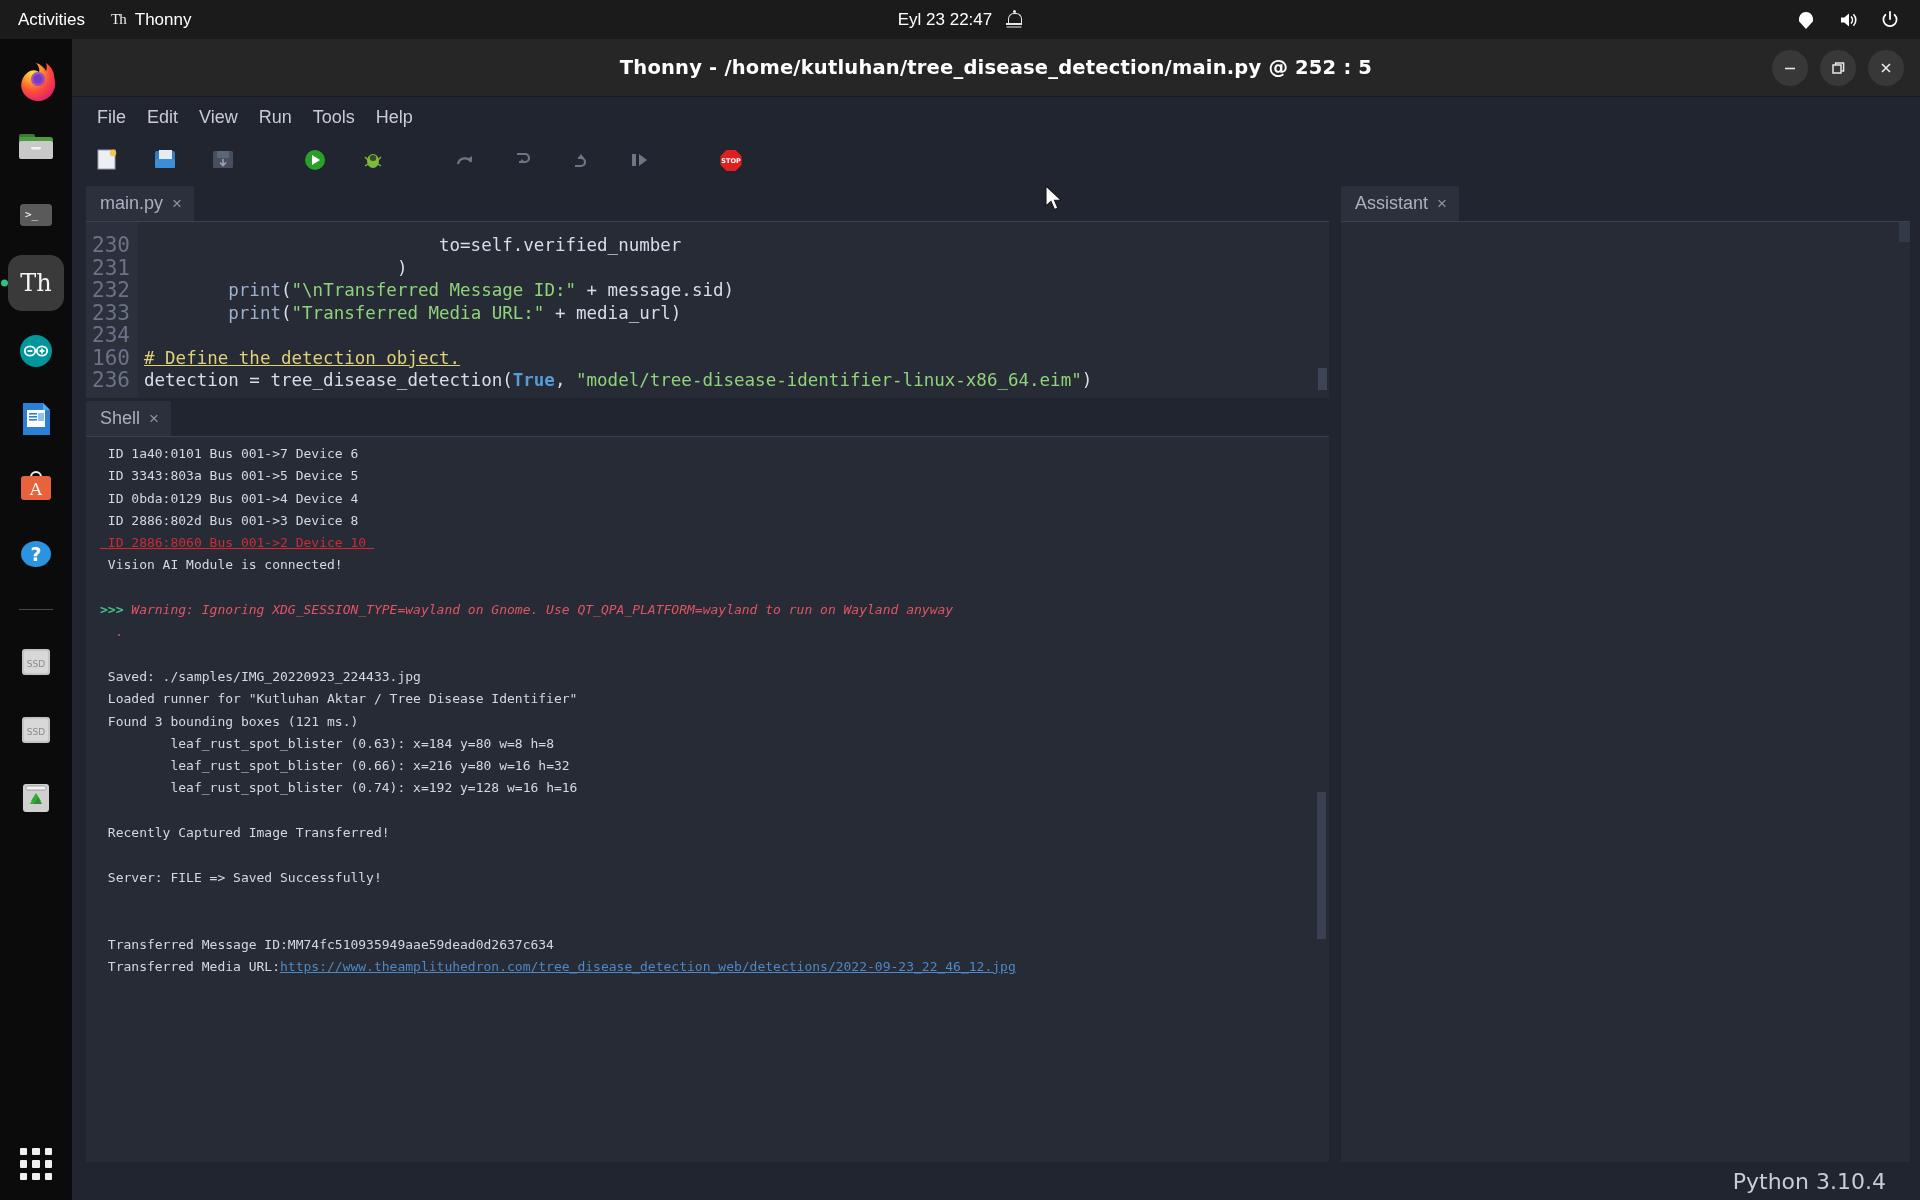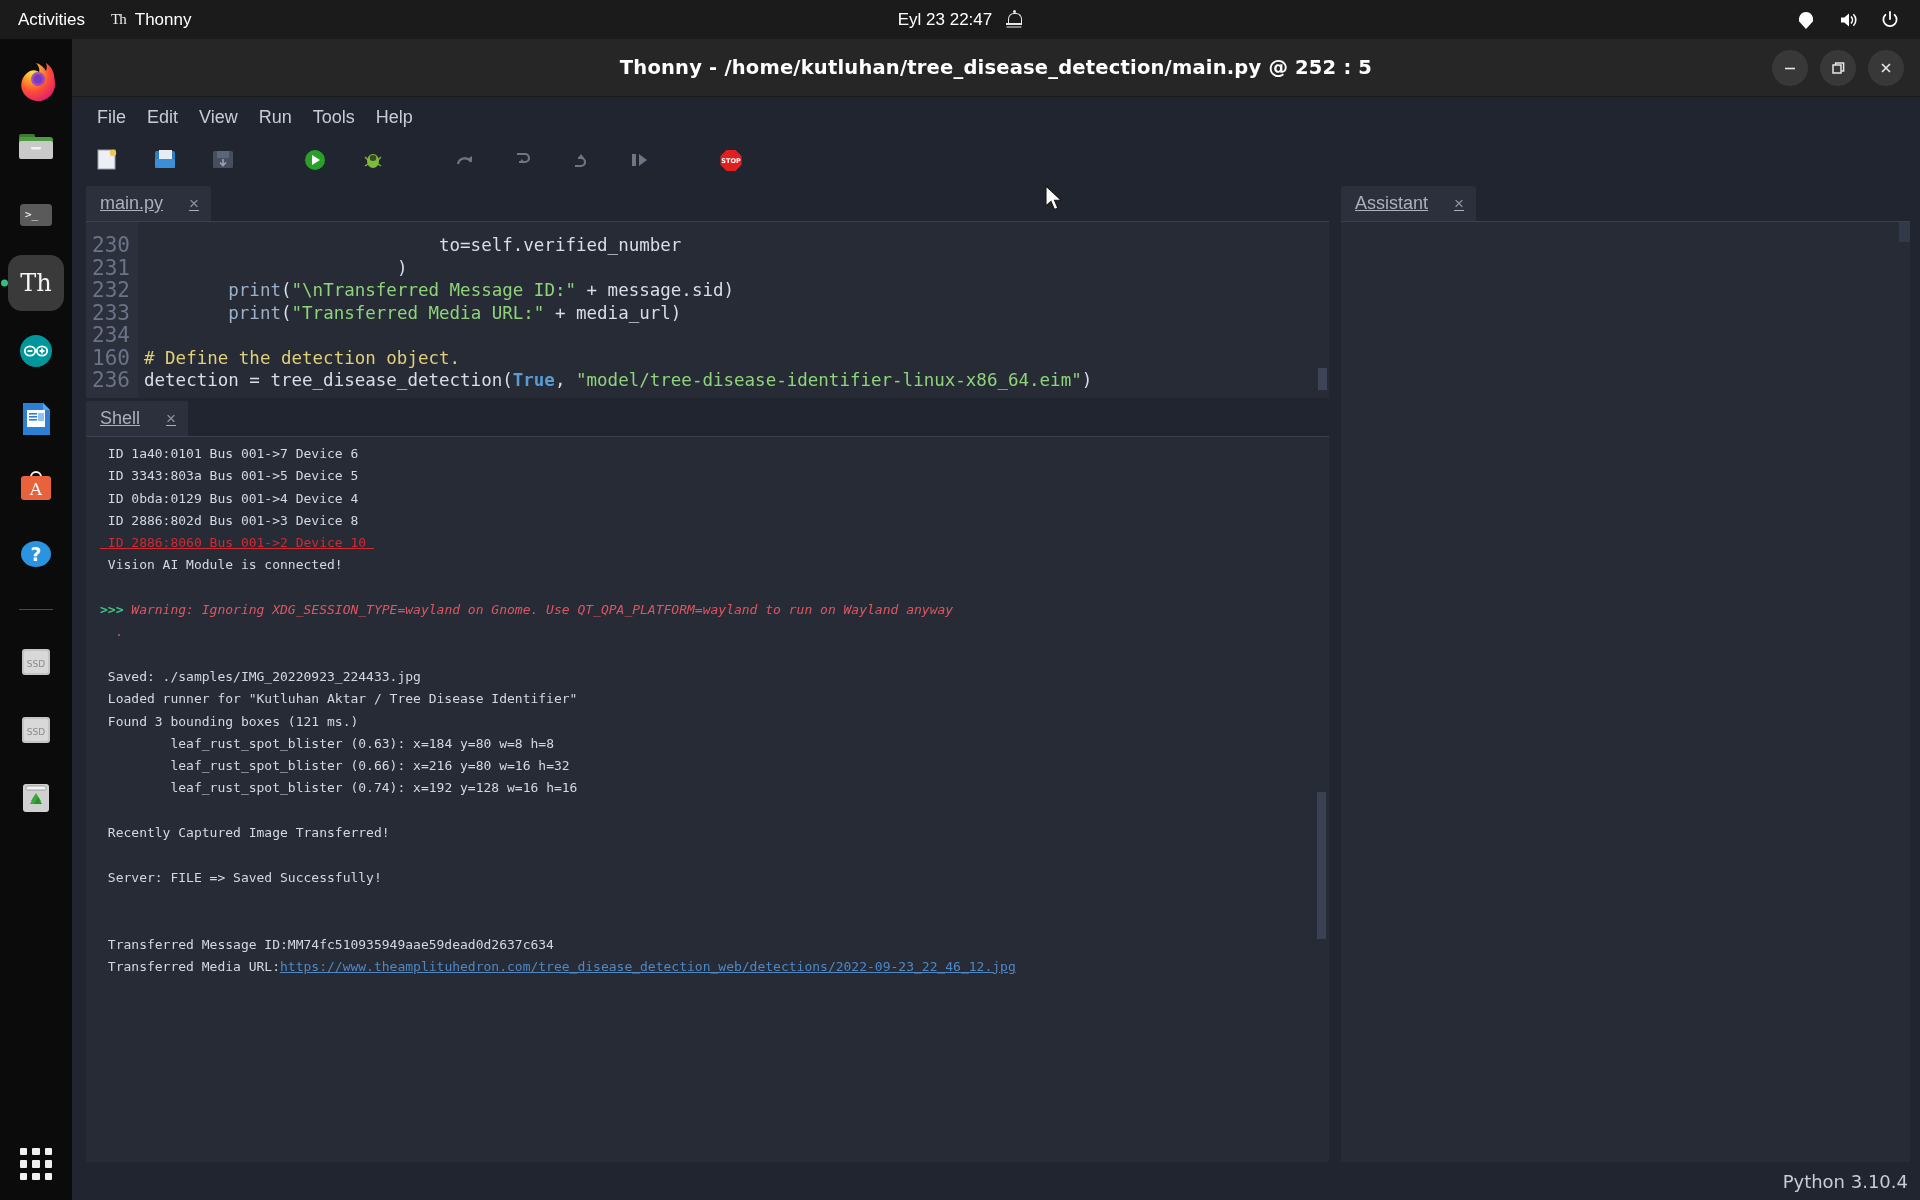--- a/index.html
+++ b/index.html
@@ -120,43 +120,42 @@
 
   
   .wbody { flex: 1; display: flex; overflow: hidden; padding: 0 0 0 0; }
   .left-col { display: flex; flex-direction: column; width: 1257px; padding-left: 14px; }
   .right-col { flex: 1; display: flex; flex-direction: column; padding: 0 10px 0 12px; }
 
   
   .nb-tabs { height: 38px; display: flex; align-items: flex-end; }
   .nb-tab {
     background: #2b303c; color: #aab0be; font-size: 18px;
-    padding: 7px 12px 7px 14px; display: flex; align-items: center; gap: 26px;
+    padding: 7px 12px 7px 14px; display: flex; align-items: center; gap: 9px;
     border-radius: 2px 2px 0 0;
-    text-decoration: underline;
   }
   .nb-tab .x { color: #8e94a2; font-size: 17px; }
 
   .panel {
     background: #262b36; border-top: 1px solid #3a4050; position: relative; overflow: hidden;
   }
 
   
   .editor { height: 177px; display: flex; font-family: "DejaVu Sans Mono", monospace; }
   .gutter {
     width: 52px; background: #2b303c; color: #6b7386;
     font-size: 21px; line-height: 22.5px; text-align: right;
     padding: 12px 8px 0 0; user-select:none;
   }
   .code {
     flex: 1; font-size: 17.5px; line-height: 22.5px; color: #d8dee9;
     padding: 12px 0 0 6px; white-space: pre; overflow: hidden; position: relative;
   }
   .k-str { color: #8fd47a; }
-  .k-com { color: #e0d07a; }
+  .k-com { color: #e0d07a; text-decoration: underline; }
   .k-bool { color: #569cd6; font-weight: bold; }
   .k-plain { color: #d8dee9; }
   .k-fn { color: #9cb0c9; }
   .editor-sb {
     position:absolute; right: 2px; top: 146px; width: 9px; height: 22px; background:#3c4456;
   }
 
   
   .shell-wrap { flex: 1; display: flex; flex-direction: column; min-height: 0; }
   .shell {
@@ -172,22 +171,22 @@
     position: absolute; right: 3px; top: 355px; width: 9px; height: 147px; background:#3a4152;
   }
 
   
   .assist-body { flex: 1; background: #262b36; border-top: 1px solid #3a4050; position: relative; }
   .assist-sb { position:absolute; right: 0px; top: 0px; width: 11px; height: 20px; background:#323948; }
 
   
   .statusbar {
     height: 38px; background: #21252f; display: flex; align-items: center;
-    justify-content: flex-end; padding-right: 12px;
-    font-size: 18px; color: #c8ccd6;
+    justify-content: flex-end; padding-right: 34px;
+    font-size: 22px; color: #c8ccd6;
     font-family: "DejaVu Sans", sans-serif;
   }
 
   
   .cursor { position: absolute; left: 1044px; top: 185px; z-index: 50; pointer-events:none; }
 </style>
 </head>
 <body>
 
 <div class="topbar">

